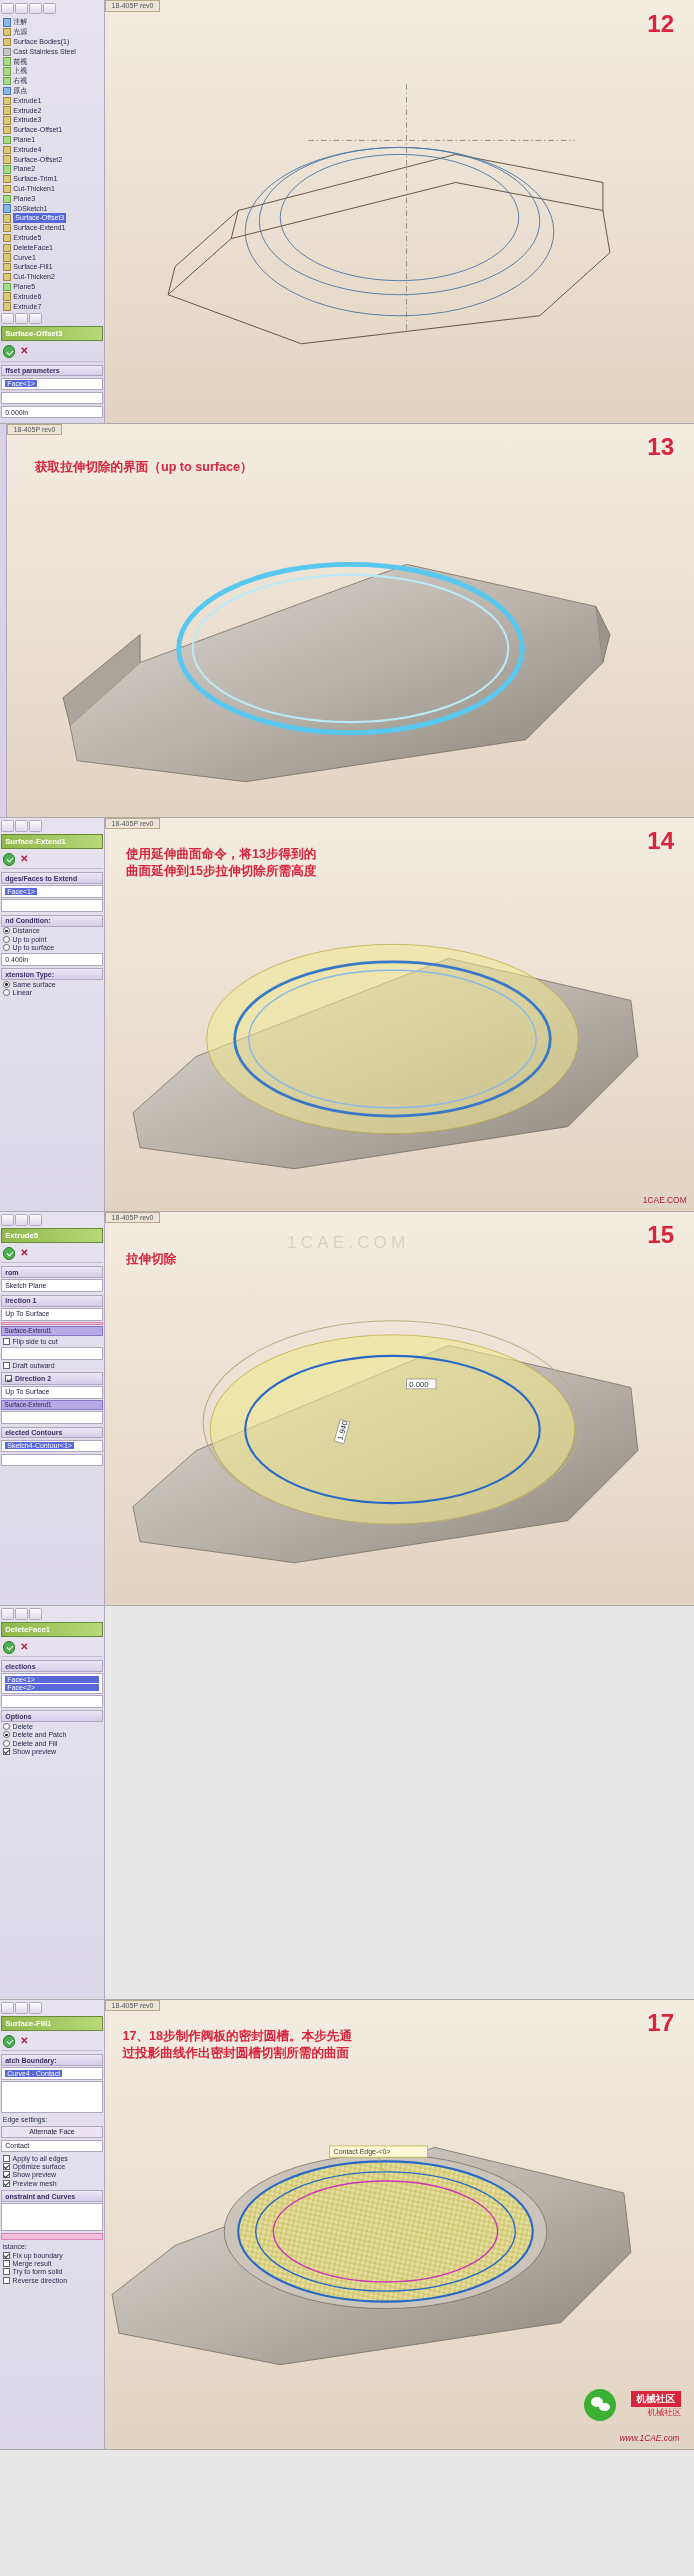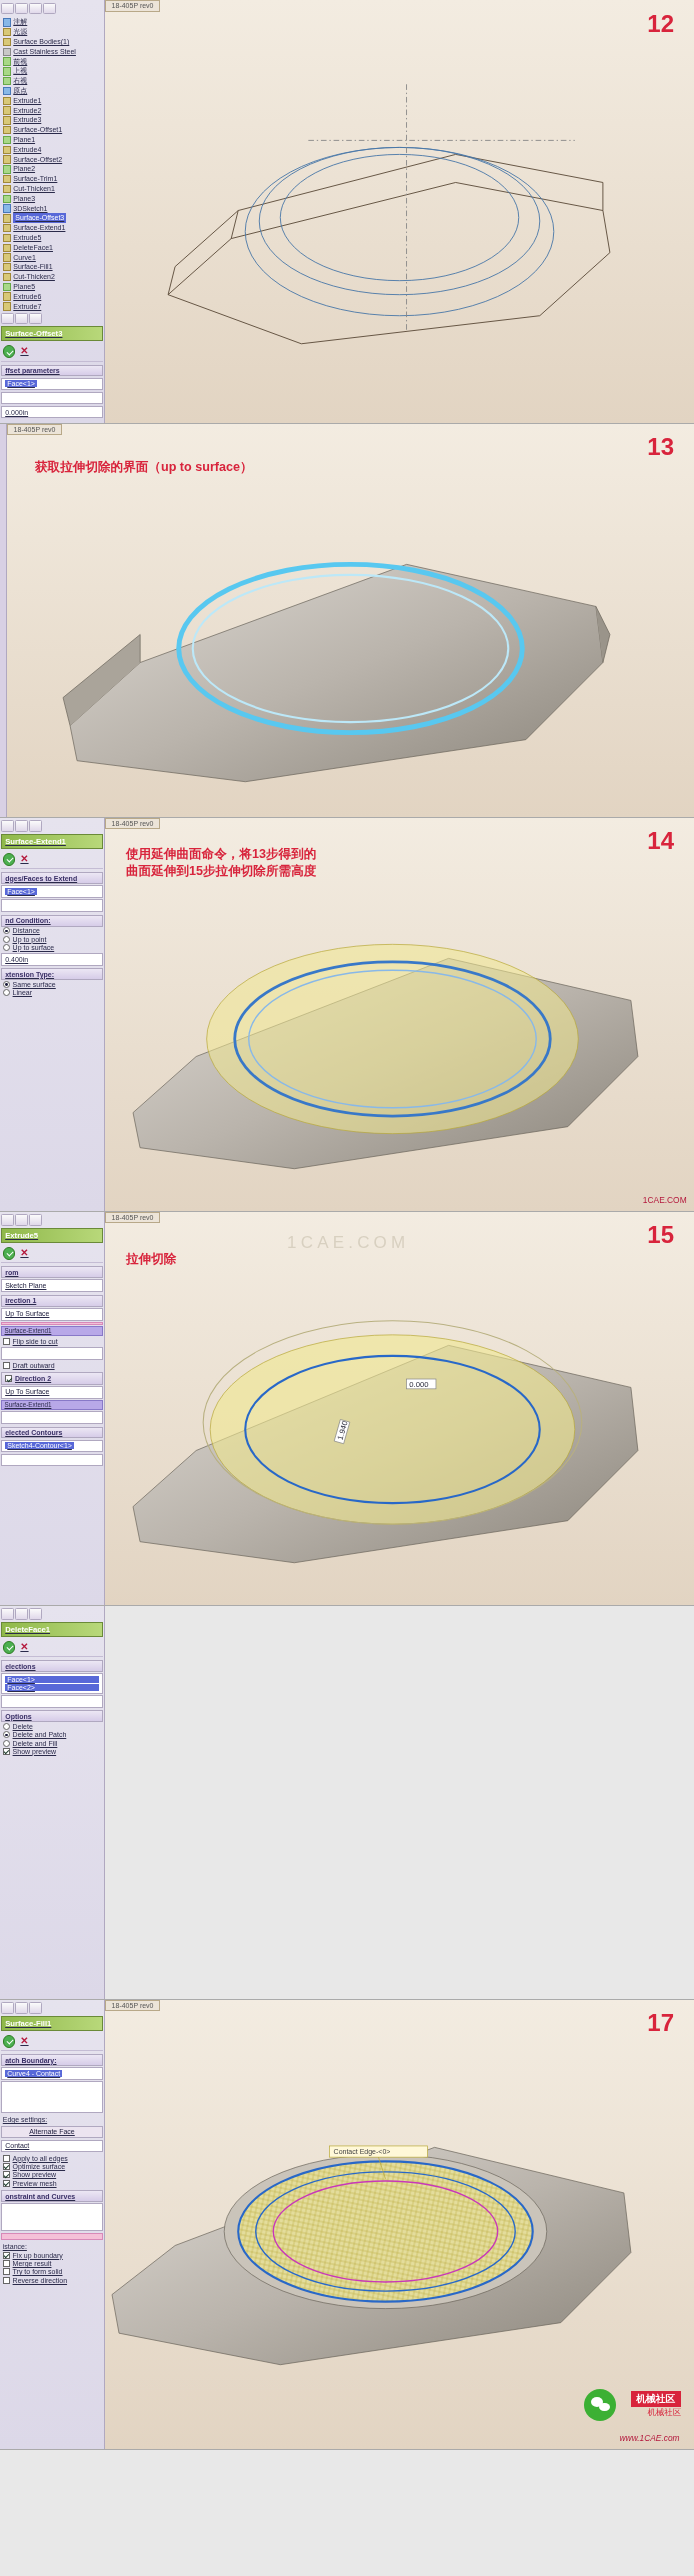--- a/index.html
+++ b/index.html
@@ -18,21 +18,20 @@
   }
   .sidebar {
     width: 105px;
     min-width: 105px;
     background: linear-gradient(to bottom, #e6e3ee, #dcd8e8);
     border-right: 0.7px solid #b0a8c0;
     padding: 2.8px 1.4px;
     min-height: 393px;
     color: #2a2a4a;
     font-size: 7px;
-    text-decoration: underline;
   }
   .panel-title {
     background: linear-gradient(to right, #8fb84a, #b8d87a);
     color: #fff;
     font-weight: bold;
     padding: 2.1px 2.8px;
     font-size: 7.7px;
     border: 0.7px solid #6a8a38;
     margin-bottom: 1.4px;
   }
@@ -643,20 +642,22 @@
         <span>Try to form solid</span>
       </div>
     <div class="check-row">
         <span class="check-sq"></span>
         <span>Reverse direction</span>
       </div>
   </div>
   <div class="viewport" style="min-height:449px">
     <div class="doc-tab">18-405P rev0</div>
     <div class="step-num">17</div>
+    <div class="annotation" style="left:17.5px;top:28px;white-space:pre">17、18步制作阀板的密封圆槽。本步先通
+过投影曲线作出密封圆槽切割所需的曲面</div>
     <svg class="partbody" style="left:0px;top:70px;font-size:11px" width="589" height="337" viewBox="0 0 840 480">
       <defs>
         <linearGradient id="m17" x1="0" y1="0" x2="1" y2="1">
           <stop offset="0" stop-color="#dedad4"></stop>
             <stop offset="0.5" stop-color="#bab4ac"></stop>
             <stop offset="1" stop-color="#8a847a"></stop>
         </linearGradient>
         <pattern id="mesh" width="14" height="14" patternUnits="userSpaceOnUse" patternTransform="rotate(12)">
           <path d="M0 0 H14 M0 7 H14 M0 14 H14 M0 0 V14 M7 0 V14 M14 0 V14" stroke="#b8a838" stroke-width="0.7"></path>
         </pattern>

